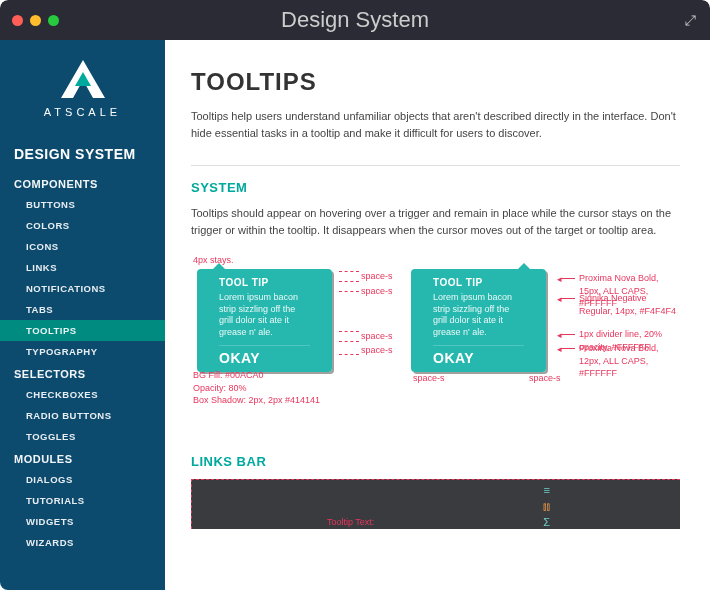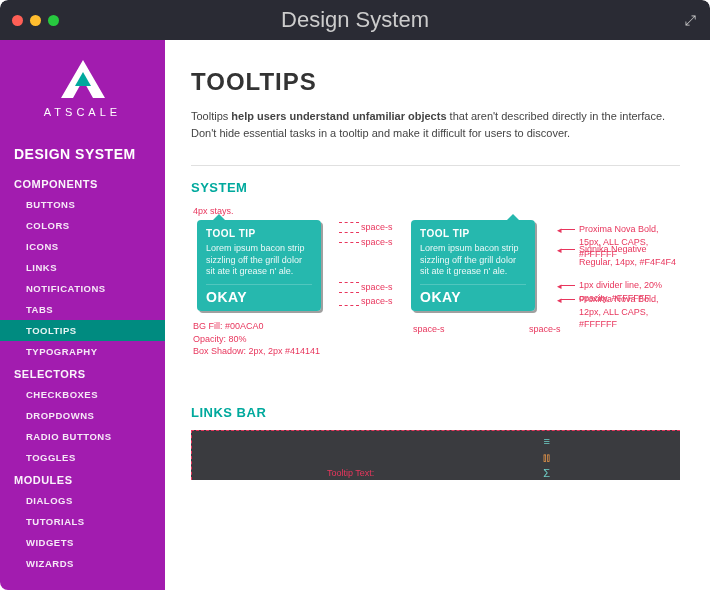--- a/index.html
+++ b/index.html
@@ -6,38 +6,38 @@
 body { font-family: -apple-system, "Segoe UI", sans-serif; background: #fff; width: 710px; height: 590px; overflow: hidden; border-radius: 8px; }
 .titlebar { height: 40px; background: #2a2b34; display: flex; align-items: center; position: relative; border-radius: 8px 8px 0 0; }
 .traffic { display: flex; gap: 7px; margin-left: 12px; }
 .dot { width: 11px; height: 11px; border-radius: 50%; }
 .dot.red { background: #ff5f56; }
 .dot.yellow { background: #ffbd2e; }
 .dot.green { background: #27c93f; }
 .window-title { position: absolute; left: 50%; transform: translateX(-50%); color: #ccc; font-size: 22px; font-weight: 300; }
 .expand-icon { position: absolute; right: 14px; color: #ccc; font-size: 14px; }
 .app { display: flex; height: 550px; }
-.sidebar { width: 165px; background: #a21caf; color: #fff; display: flex; flex-direction: column; }
+.sidebar { width: 165px; background: #0c4a6e; color: #fff; display: flex; flex-direction: column; }
 .logo-area { padding: 18px 0 14px; text-align: center; }
 .logo-svg { display: block; margin: 0 auto 6px; }
 .logo-text { font-size: 11px; letter-spacing: 4px; font-weight: 500; }
 .nav-header { font-size: 14px; font-weight: bold; padding: 14px 14px 10px; letter-spacing: 0.5px; }
 .nav-section { font-size: 11px; font-weight: bold; padding: 6px 14px 4px; letter-spacing: 0.5px; color: rgba(255,255,255,0.95); }
 .nav-item { font-size: 9.5px; font-weight: bold; padding: 5px 14px 5px 26px; letter-spacing: 0.5px; cursor: pointer; color: rgba(255,255,255,0.9); }
 .nav-item.active { background: #008b80; }
 .main { flex: 1; overflow: auto; padding: 28px 30px 0 26px; }
 .page-title { font-size: 24px; font-weight: bold; letter-spacing: 1px; color: #333; margin-bottom: 12px; }
 .intro { font-size: 11px; color: #444; line-height: 1.5; margin-bottom: 24px; }
-.intro b { font-weight: bold; }
+.intro b { font-weight: normal; }
 .divider { border: none; border-top: 1px solid #e0e0e0; margin-bottom: 14px; }
 .section-title { font-size: 13px; font-weight: bold; color: #00a99d; letter-spacing: 0.5px; margin-bottom: 10px; }
 .section-body { font-size: 11px; color: #444; line-height: 1.5; margin-bottom: 16px; }
 .diagram { position: relative; height: 180px; margin-bottom: 20px; }
 .anno { position: absolute; font-size: 9px; color: #e8365d; line-height: 1.4; }
-.tooltip-box { position: absolute; width: 124px; background: rgba(0,172,160,0.85); border-radius: 4px; padding: 8px 9px 6px; color: #fff; box-shadow: 2px 2px 0 rgba(65,65,65,0.5); }
+.tooltip-box { position: absolute; width: 135px; background: rgba(0,172,160,0.85); border-radius: 4px; padding: 8px 22px 6px; color: #fff; box-shadow: 2px 2px 0 rgba(65,65,65,0.5); }
 .tooltip-box::before { content: ""; position: absolute; top: -6px; left: 16px; border-left: 6px solid transparent; border-right: 6px solid transparent; border-bottom: 6px solid rgba(0,172,160,0.85); }
 .tooltip-box.second::before { left: auto; right: 16px; }
 .tt-title { font-size: 10px; font-weight: bold; letter-spacing: 0.5px; margin-bottom: 4px; }
 .tt-body-text { font-size: 9px; line-height: 1.3; color: rgba(255,255,255,0.9); margin-bottom: 6px; }
 .tt-divider { border-top: 1px solid rgba(255,255,255,0.2); margin: 4px 0; }
 .tt-action { font-size: 14px; font-weight: bold; letter-spacing: 0.5px; }
 .guide { position: absolute; border-color: #e8365d; }
 .guide-h { border-top: 1px dashed #e8365d; height: 0; }
 .arrow-l { position: absolute; font-size: 9px; color: #e8365d; }
 .toolbar-preview { background: #3a3b3f; height: 50px; width: 100%; position: relative; border-top: 1px dashed #e8365d; border-left: 1px dashed #e8365d; }
@@ -73,39 +73,39 @@
         <div class="nav-item">BUTTONS</div>
         <div class="nav-item">COLORS</div>
         <div class="nav-item">ICONS</div>
         <div class="nav-item">LINKS</div>
         <div class="nav-item">NOTIFICATIONS</div>
         <div class="nav-item">TABS</div>
         <div class="nav-item active">TOOLTIPS</div>
         <div class="nav-item">TYPOGRAPHY</div>
         <div class="nav-section">SELECTORS</div>
         <div class="nav-item">CHECKBOXES</div>
-        <div class="nav-item">DROPDOWNS</div>
         <div class="nav-item">RADIO BUTTONS</div>
         <div class="nav-item">TOGGLES</div>
         <div class="nav-section">MODULES</div>
         <div class="nav-item">DIALOGS</div>
         <div class="nav-item">TUTORIALS</div>
         <div class="nav-item">WIDGETS</div>
         <div class="nav-item">WIZARDS</div>
       </div>
   </div>
 
   <div class="main">
     <h1 class="page-title">TOOLTIPS</h1>
     <p class="intro">
       <span>Tooltips </span><b>help users understand unfamiliar objects</b><span> that aren't described directly in the interface. Don't hide essential tasks in a tooltip and make it difficult for users to discover.</span>
     </p>
     <hr class="divider">
 
     <h2 class="section-title">SYSTEM</h2>
+    <p class="section-body">Tooltips should appear on hovering over a trigger and remain in place while the cursor stays on the trigger or within the tooltip. It disappears when the cursor moves out of the target or tooltip area.</p>
 
     <div class="diagram">
       <div class="anno" style="top:0;left:2px">4px stays.</div>
       <div class="guide guide-h" style="top:17px;left:148px;width:20px"></div>
       <div class="guide guide-h" style="top:27px;left:148px;width:20px"></div>
       <div class="anno" style="top:16px;left:170px">space-s</div>
       <div class="guide guide-h" style="top:37px;left:148px;width:20px"></div>
       <div class="anno" style="top:31px;left:170px">space-s</div>
       <div class="guide guide-h" style="top:77px;left:148px;width:20px"></div>
       <div class="guide guide-h" style="top:87px;left:148px;width:20px"></div>

